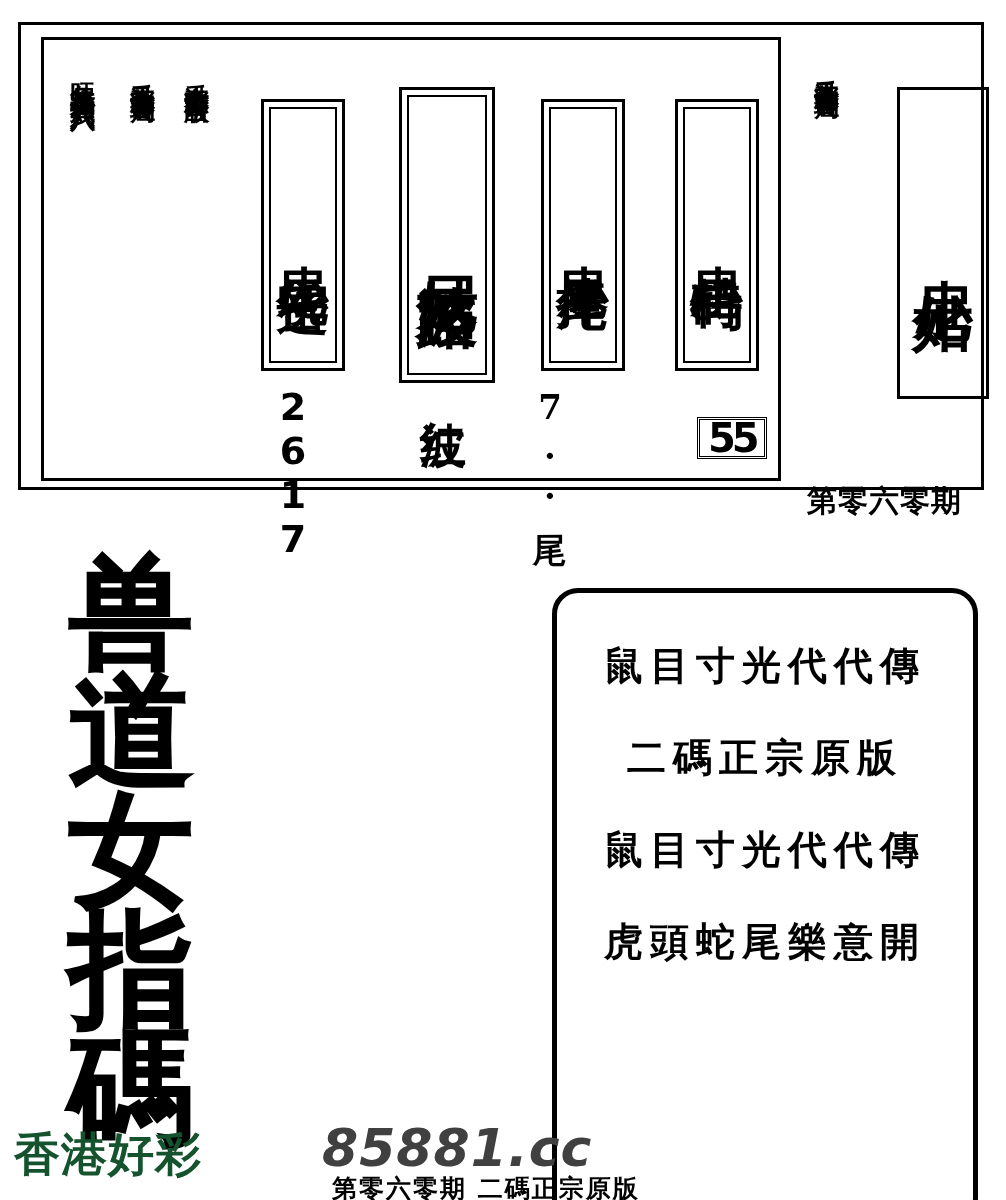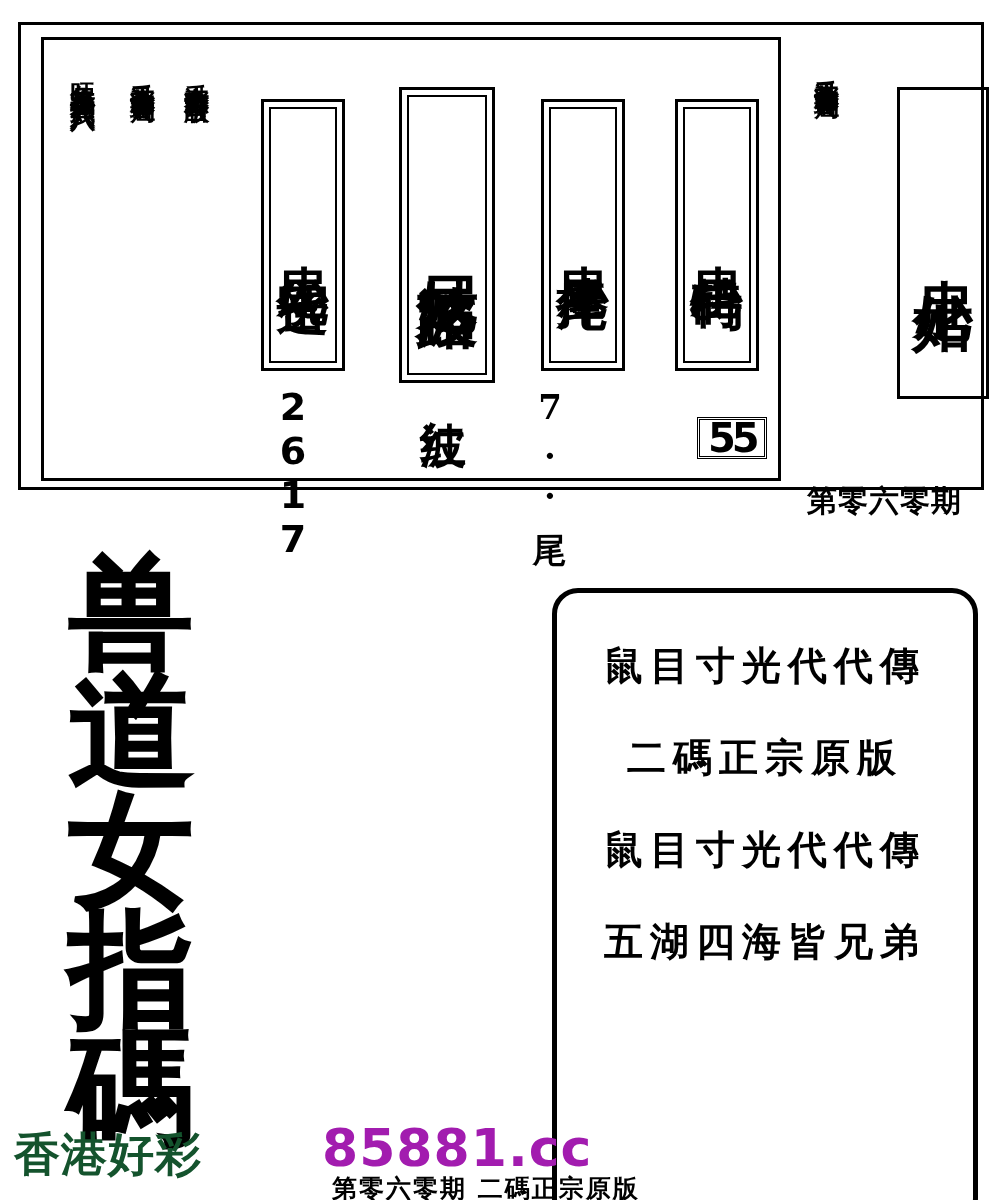--- a/index.html
+++ b/index.html
@@ -274,23 +274,24 @@
     color: #14532d;
     font-family: "DejaVu Serif", serif;
     letter-spacing: 1px;
   }
   .footer-site {
     position: absolute;
     left: 322px;
     top: 1118px;
     font-size: 52px;
     font-weight: bold;
-    color: #a21caf;
+    color: #404040;
     font-family: "DejaVu Sans", sans-serif;
     letter-spacing: 1px;
+    font-style: italic;
   }
   .footer-issue {
     position: absolute;
     left: 332px;
     top: 1172px;
     font-size: 25px;
     font-weight: bold;
     font-family: "DejaVu Serif", serif;
     letter-spacing: 2px;
     white-space: nowrap;
@@ -352,20 +353,20 @@
     <span>女</span>
     <span>指</span>
     <span>碼</span>
   </div>
 
 
   <div class="poem-box">
     <div class="poem-line">鼠目寸光代代傳</div>
     <div class="poem-line">二碼正宗原版</div>
     <div class="poem-line">鼠目寸光代代傳</div>
-    <div class="poem-line">五湖四海皆兄弟</div>
+    <div class="poem-line">虎頭蛇尾樂意開</div>
   </div>
 
   <div class="footer-left">香港好彩</div>
   <div class="footer-site">85881.cc</div>
   <div class="footer-issue">第零六零期 二碼正宗原版</div>
 
 </div>
 
 </body></html>

